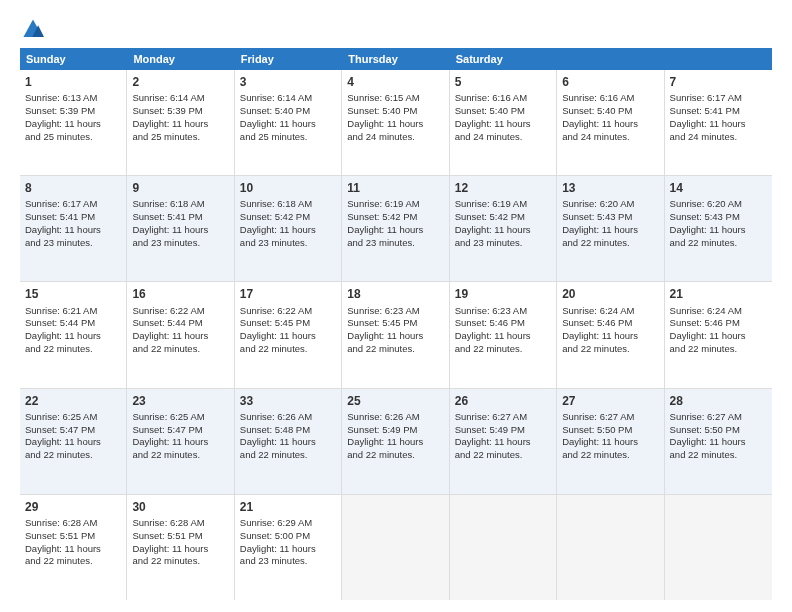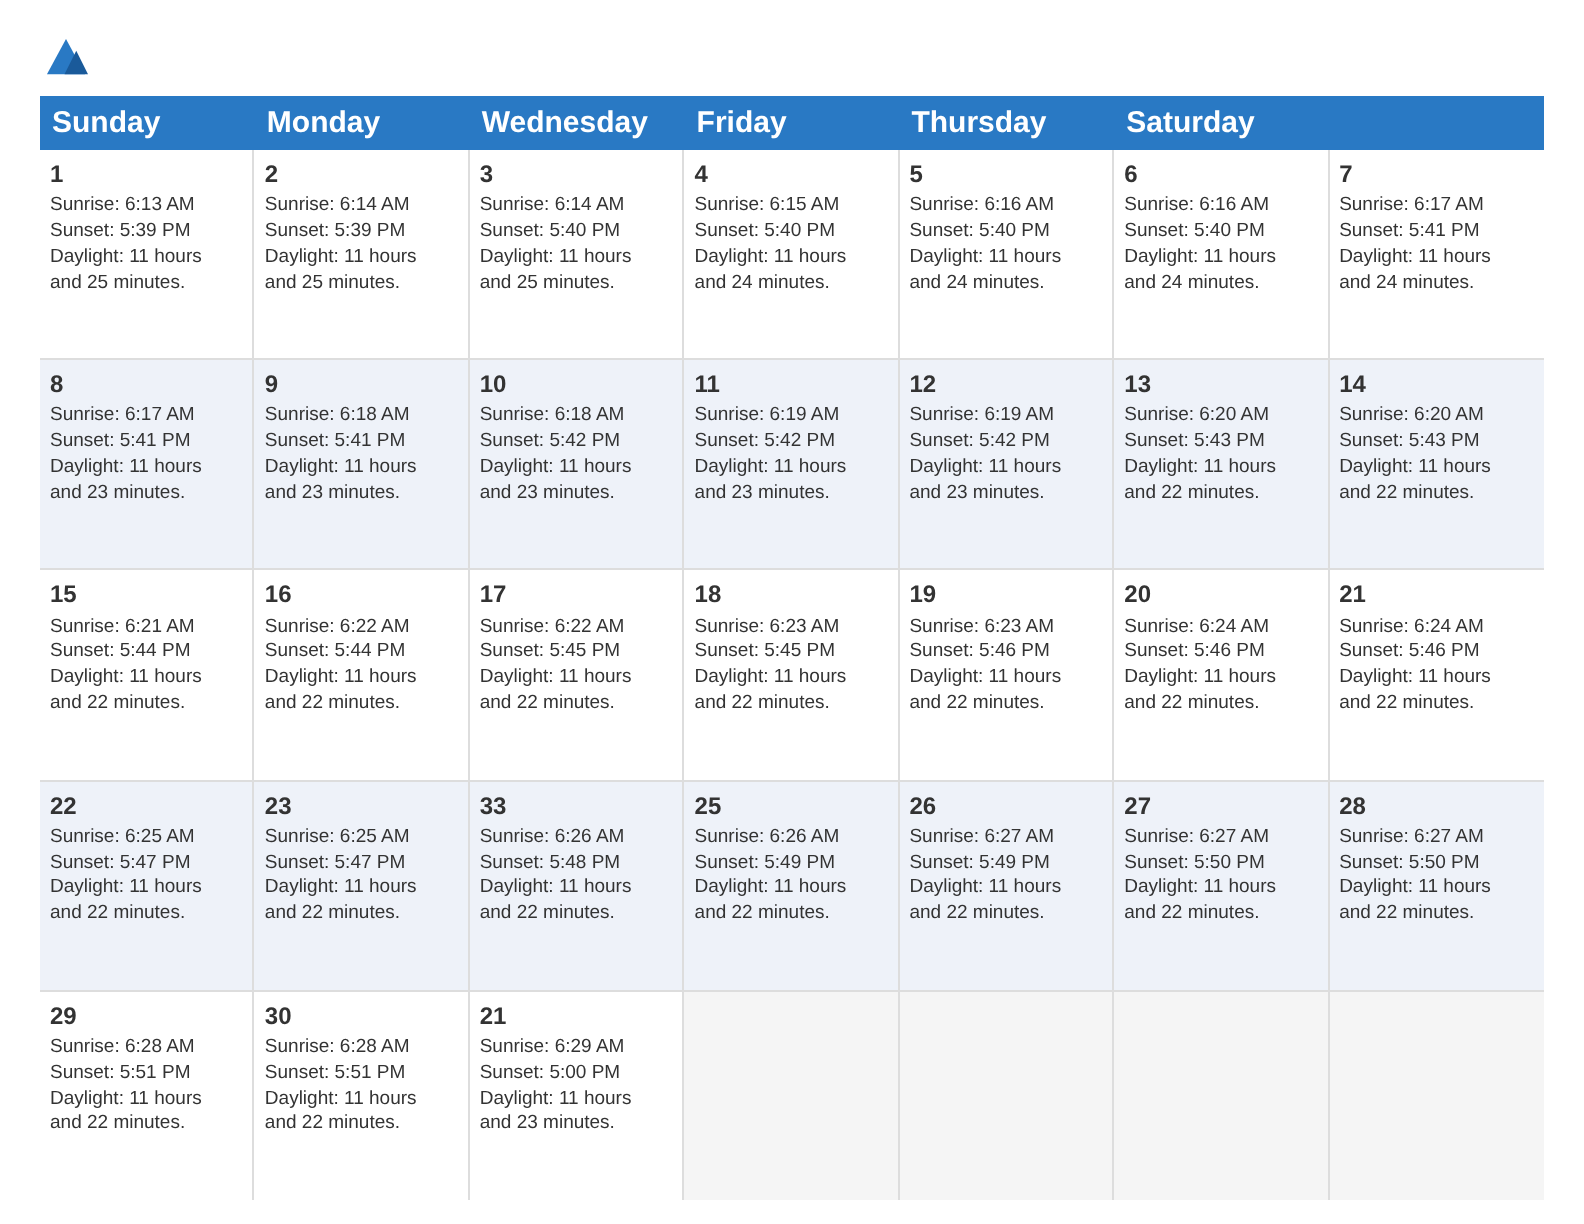--- a/index.html
+++ b/index.html
@@ -64,21 +64,21 @@
       display: flex;
       flex-direction: column;
     }
     .cal-header {
       display: grid;
       grid-template-columns: repeat(7, 1fr);
       background: #2979c4;
     }
     .cal-header-cell {
       color: #fff;
-      font-size: 15px;
+      font-size: 11px;
       font-weight: bold;
       padding: 5px 6px;
       text-align: left;
     }
     .cal-body {
       display: flex;
       flex-direction: column;
       flex: 1;
     }
     .cal-row {
@@ -139,21 +139,20 @@
     <div class="title-block">
       <div class="month-title"></div>
       <div class="location"></div>
     </div>
   </div>
 
   <div class="calendar">
     <div class="cal-header">
     <div class="cal-header-cell">Sunday</div>
         <div class="cal-header-cell">Monday</div>
-        <div class="cal-header-cell">Wednesday</div>
         <div class="cal-header-cell">Friday</div>
         <div class="cal-header-cell">Thursday</div>
         <div class="cal-header-cell">Saturday</div>
       </div>
     <div class="cal-body">
     <div class="cal-row">
           <div class="cal-cell">
             <span class="day-num">1</span>
             <div>Sunrise: 6:13 AM</div>
             <div>Sunset: 5:39 PM</div>

